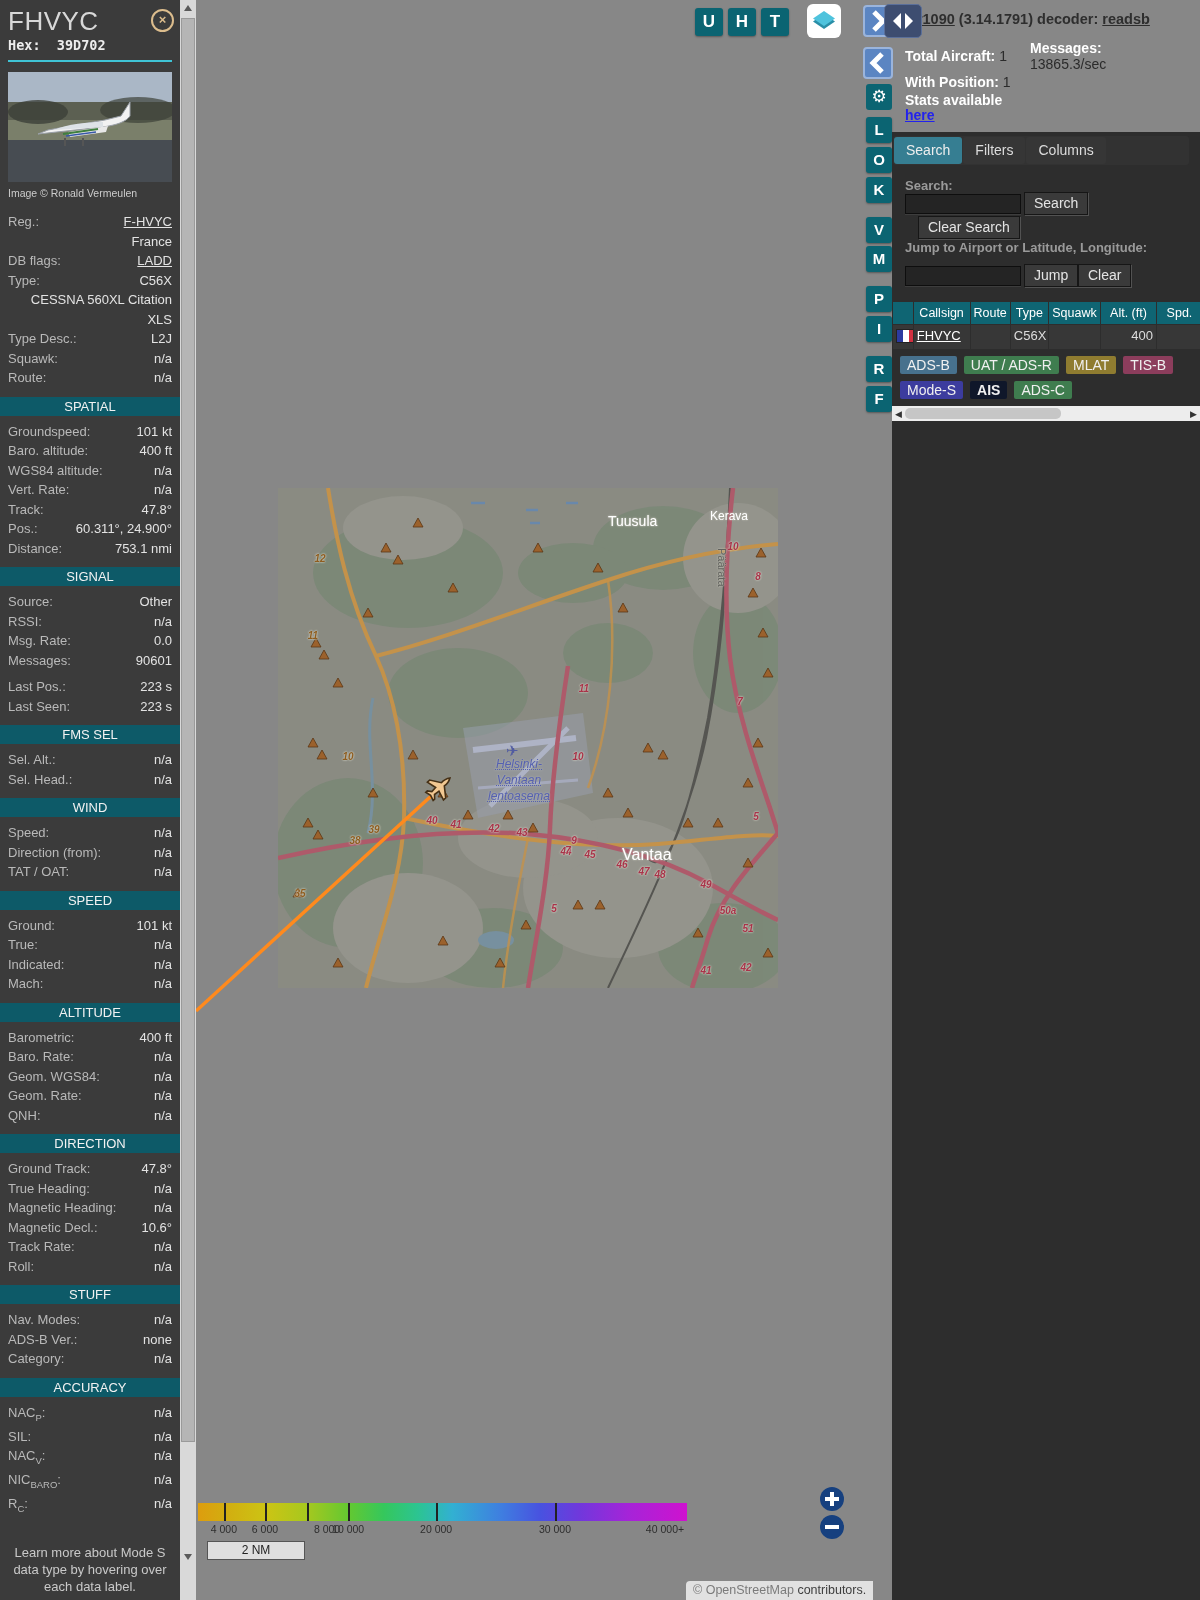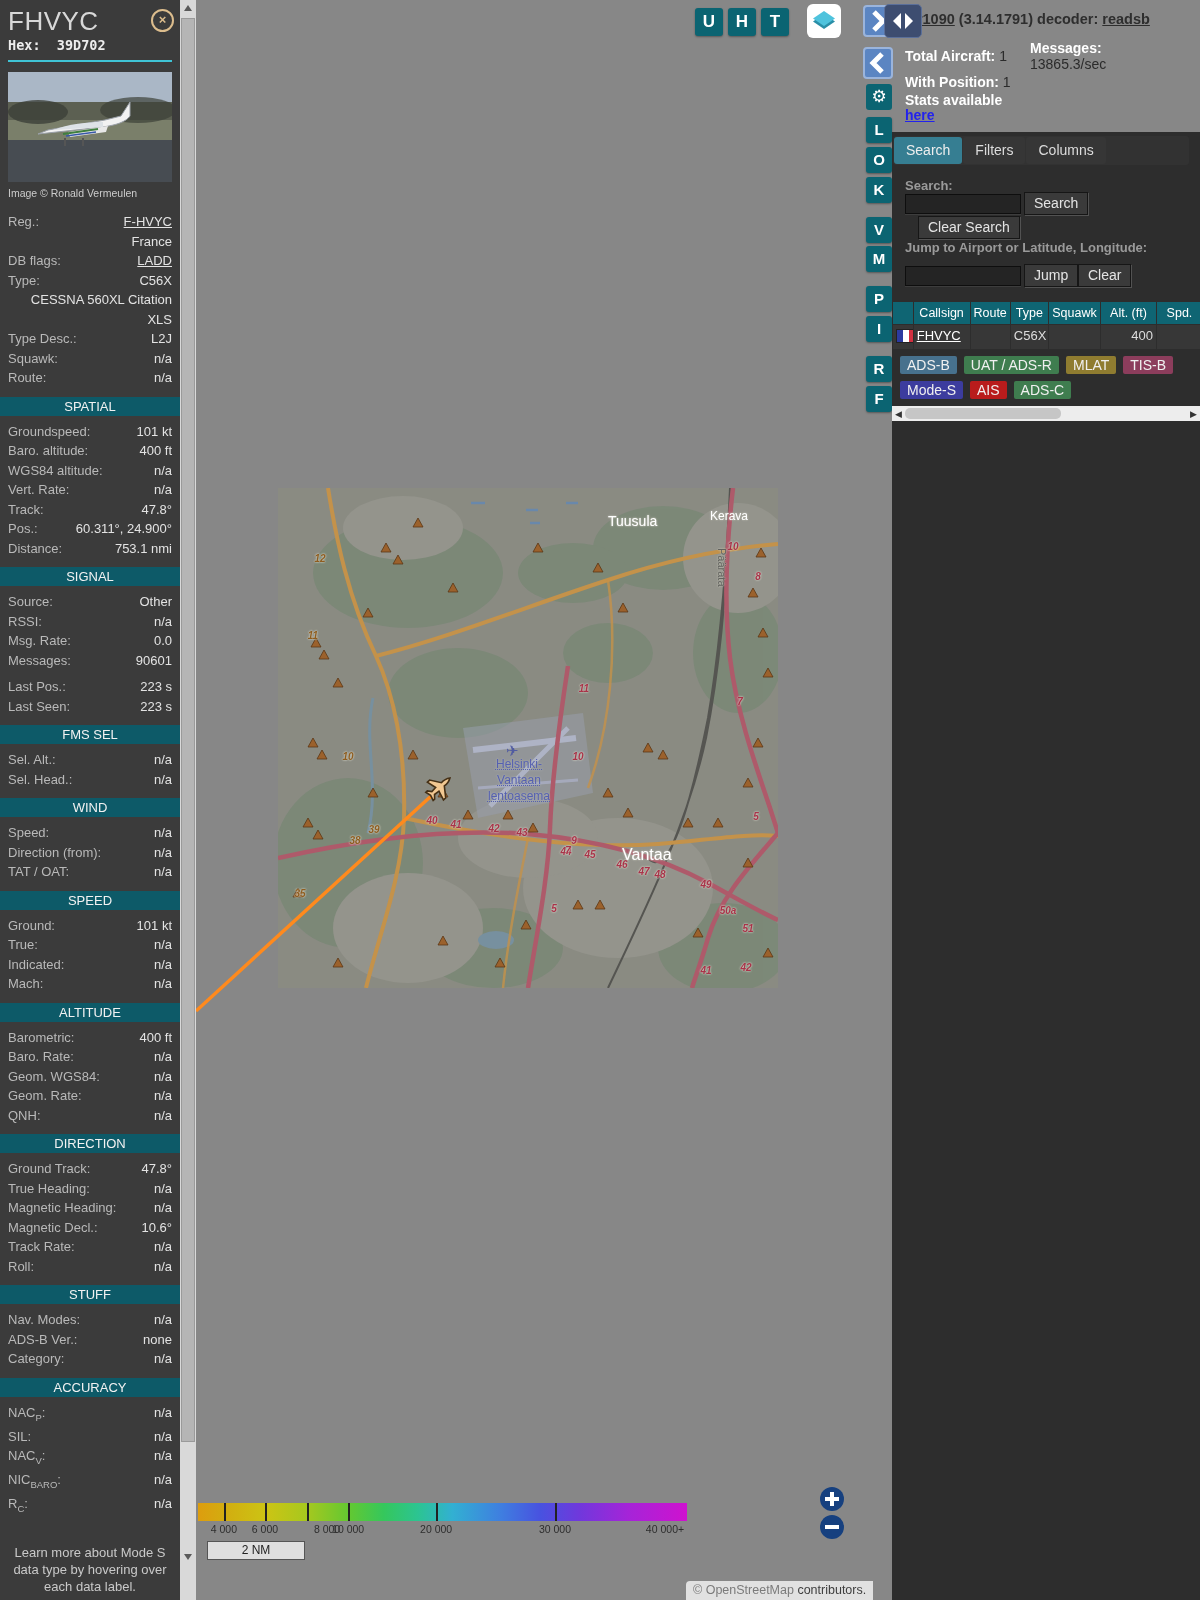--- a/index.html
+++ b/index.html
@@ -31,21 +31,21 @@
   #side-sb .tri-up{width:0;height:0;border-left:4px solid transparent;border-right:4px solid transparent;border-bottom:6px solid #5a5a5a;margin:5px auto;}
   #side-sb .tri-dn{width:0;height:0;border-left:4px solid transparent;border-right:4px solid transparent;border-top:6px solid #5a5a5a;margin:5px auto;}
   #side-sb .thumb{position:absolute;left:1px;top:18px;width:14px;height:1424px;background:#b5b5b5;border:1px solid #9a9a9a;box-sizing:border-box;}
   
   #map{position:absolute;left:196px;top:0;width:1004px;height:1600px;background:#878787;}
   #tile{position:absolute;left:82px;top:488px;width:500px;height:500px;overflow:hidden;z-index:1;}
   #tile .place{position:absolute;color:#ffffff;text-shadow:0 0 2px #b9b9ae,0 0 2px #b9b9ae;white-space:nowrap;}
   #tile .marker{position:absolute;font-size:10px;font-style:italic;font-weight:bold;transform:translate(-50%,-50%);
                 text-shadow:0 0 2px #cfcfc3,0 0 2px #cfcfc3;}
   #tile .marker.r{color:#a93349;} #tile .marker.o{color:#8e5d20;}
-  .airport-label{position:absolute;left:196px;top:268px;width:90px;text-align:center;color:#5560b0;
+  .airport-label{position:absolute;left:196px;top:268px;width:90px;text-align:center;color:#5560b0;font-style:italic;
                  font-size:12px;line-height:16px;text-shadow:0 0 2px #b9bdc2;}
   .airport-label span{display:block;text-decoration:underline dotted 1px;}
   #trail-overlay{position:absolute;left:0;top:0;width:704px;height:1600px;z-index:5;pointer-events:none;}
   
   .sqbtn{position:absolute;width:28px;height:28px;background:#0b6472;border-radius:3px;color:#fff;font-weight:bold;
          font-size:17px;line-height:28px;text-align:center;cursor:pointer;z-index:10;box-shadow:0 1px 2px rgba(0,0,0,.35);}
   .letterbtn{position:absolute;left:670px;width:26px;height:26px;background:#0b6472;border-radius:3px;color:#fff;
          font-weight:bold;font-size:15px;line-height:26px;text-align:center;cursor:pointer;z-index:10;box-shadow:0 1px 2px rgba(0,0,0,.35);}
   .gearbtn{position:absolute;left:670px;top:84px;width:26px;height:26px;background:#0b6472;border-radius:3px;color:#fff;
          font-size:17px;line-height:26px;text-align:center;cursor:pointer;z-index:10;}
@@ -656,21 +656,21 @@
       </div>
     </div>
   <div class="badgerow" style="top:356px;" id="badges1">
       <div class="badge" style="background: rgb(71, 113, 141);">ADS-B</div>
       <div class="badge" style="background: rgb(63, 125, 79);">UAT / ADS-R</div>
       <div class="badge" style="background: rgb(143, 124, 48);">MLAT</div>
       <div class="badge" style="background: rgb(140, 61, 92);">TIS-B</div>
     </div>
   <div class="badgerow" style="top:381px;" id="badges2">
       <div class="badge" style="background: rgb(60, 60, 158);">Mode-S</div>
-      <div class="badge" style="background: #b91c1c;">AIS</div>
+      <div class="badge" style="background: #0f172a; font-weight: bold;">AIS</div>
       <div class="badge" style="background: rgb(63, 125, 79);">ADS-C</div>
     </div>
 
   <div id="hscroll">
     <span class="harrow" style="left:3px;">◀</span>
     <div class="hthumb"></div>
     <span class="harrow" style="right:3px;">▶</span>
   </div>
 </div>
 

